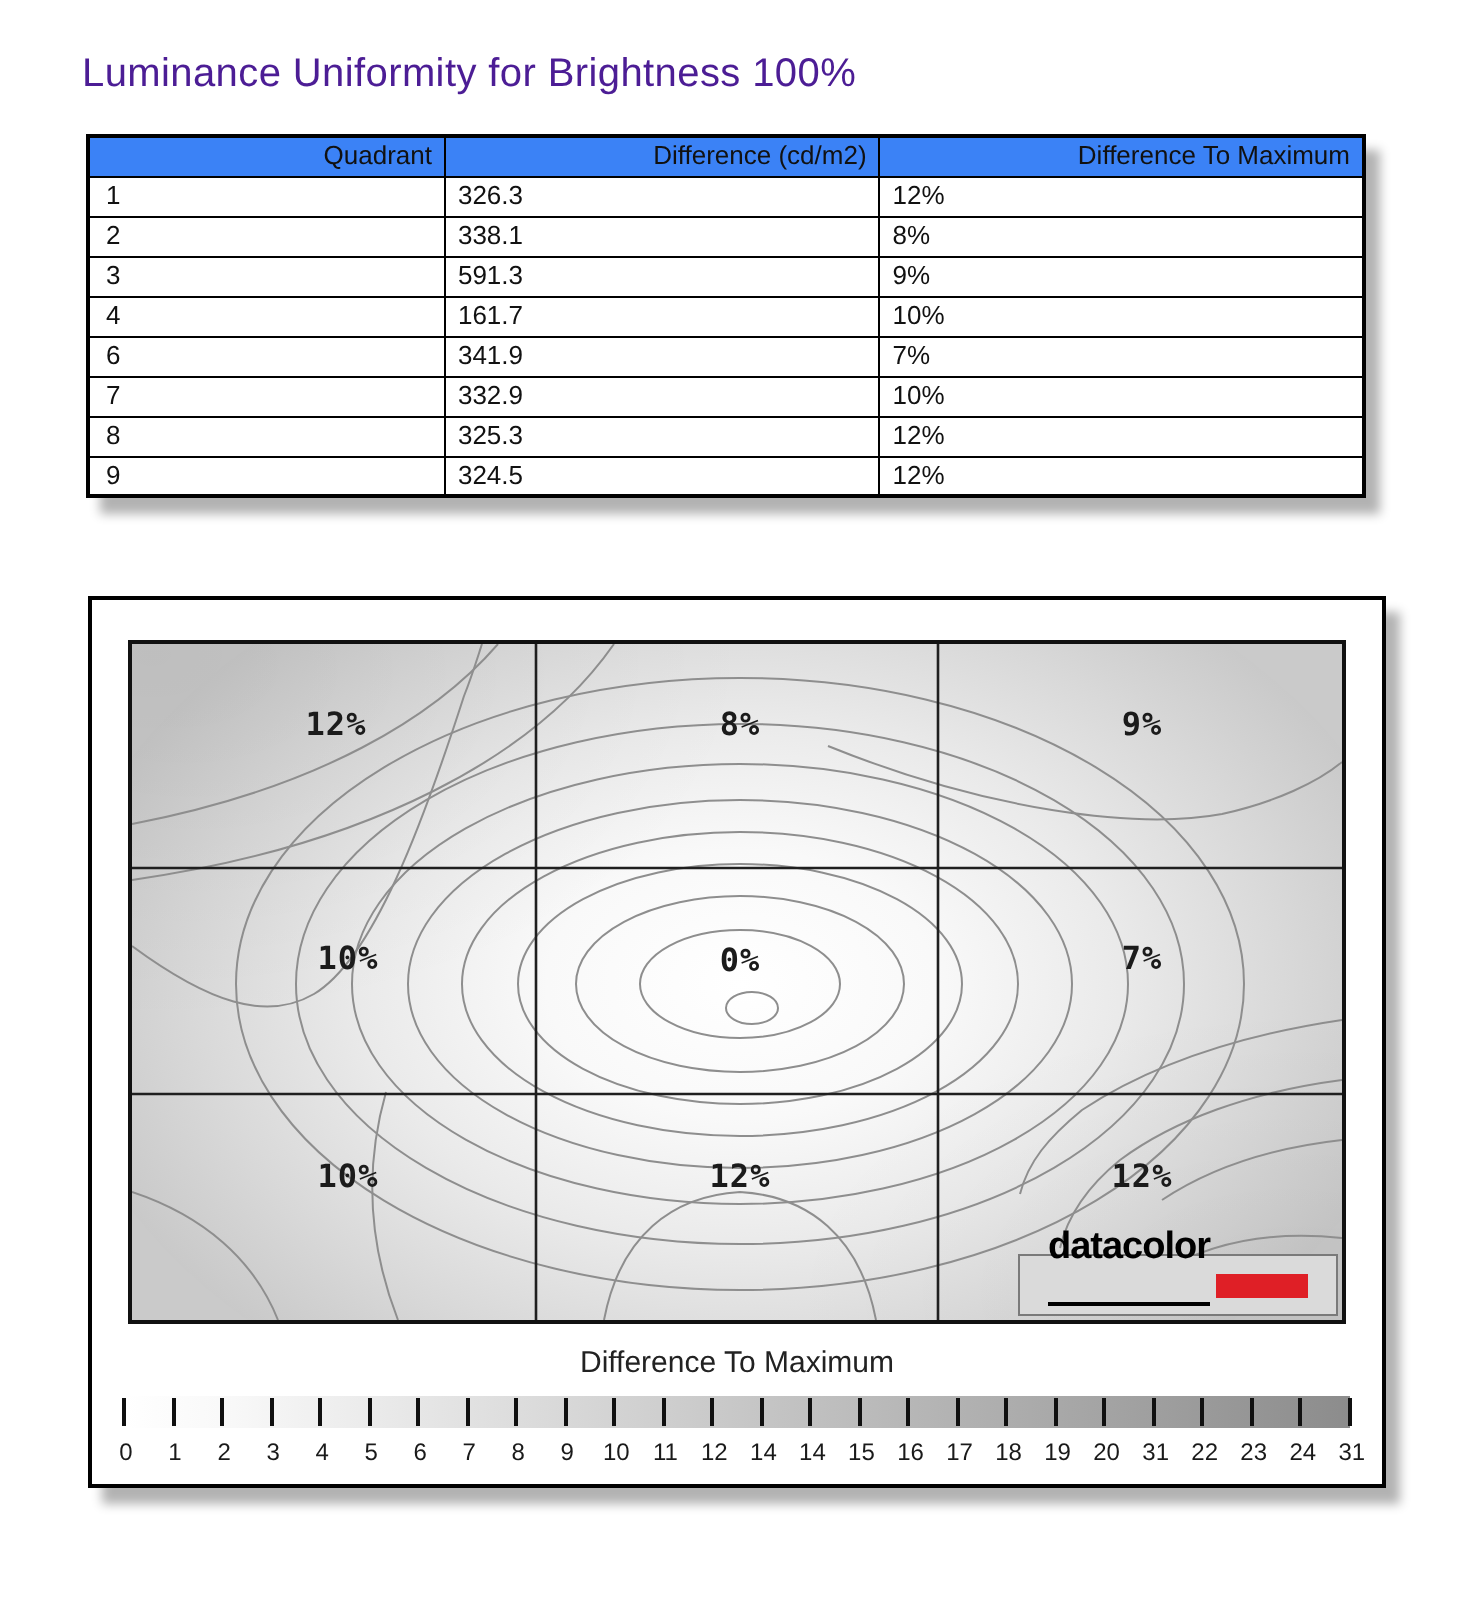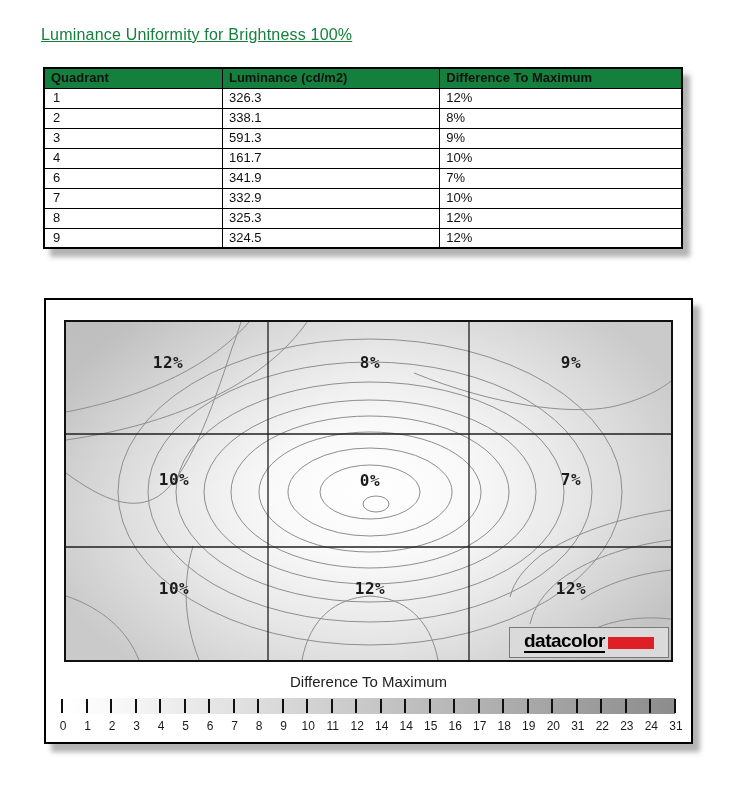--- a/index.html
+++ b/index.html
@@ -1,35 +1,35 @@
 <!DOCTYPE html>
 <html><head>
 <meta charset="utf-8">
 <style>
   * { margin:0; padding:0; box-sizing:border-box; }
   body { background:#ffffff; font-family:"Liberation Sans", sans-serif; }
   #screen { position:relative; width:733px; height:809px; background:#ffffff; overflow:hidden; }
 
   .page-title {
     position:absolute; left:41px; top:26px;
-    font-size:16px; color:#15803d; letter-spacing:0.2px;text-decoration:underline;
+    font-size:20px; color:#4c1d95; letter-spacing:0.2px;
   }
 
   
   table.results {
     position:absolute; left:43px; top:67px; width:640px;
     border-collapse:collapse; border:2px solid #000;
     box-shadow:7px 8px 5px rgba(0,0,0,0.30);
     background:#fff;
   }
   table.results th, table.results td {
     border:1px solid #000; font-size:13px; color:#111;
     height:20px; line-height:16px; padding:1px 6px;
   }
-  table.results th { background:#15803d; font-weight:bold; text-align:left; }
+  table.results th { background:#3b82f6; font-weight:normal; text-align:right; }
   table.results td.c-quad { text-align:left; padding-left:8px; }
   table.results td.c-lum, table.results td.c-diff { }
 
   
   .plot-box {
     position:absolute; left:44px; top:298px; width:649px; height:446px;
     background:#fff; border:2px solid #000;
     box-shadow:7px 8px 5px rgba(0,0,0,0.30);
   }
   .plot-area {
@@ -43,21 +43,21 @@
     font-size:16px; color:#1b1b1b; letter-spacing:0.5px; white-space:nowrap;
   }
   .logo {
     position:absolute; left:443px; top:305px; width:160px; height:31px;
     background:#dadada; border:1px solid #7a7a7a;
     display:flex; align-items:flex-end; justify-content:center; padding:2px 4px 4px 4px;
   }
   .logo-text {
     font-family:"Liberation Sans", sans-serif; font-weight:bold; font-size:19px;
     line-height:1; color:#000; letter-spacing:-0.5px;
-    border-bottom:2px solid #000; padding-bottom:1px;
+    border-bottom:2px solid #000; padding-bottom:18px;
   }
   .logo-bar { width:46px; height:12px; margin-left:3px; margin-bottom:4px; }
 
   
   .colorbar-title {
     position:absolute; left:0; top:373px; width:100%;
     text-align:center; font-size:15px; color:#222;
   }
   .colorbar {
     position:absolute; left:16px; top:398px; width:613px; height:16px;
@@ -85,21 +85,21 @@
 
   <table class="results">
     <colgroup>
         <col style="width:179px">
         <col style="width:218px">
         <col style="width:243px">
       </colgroup>
     <thead>
       <tr>
         <th>Quadrant</th>
-        <th>Luminance (cd/m2)</th>
+        <th>Difference (cd/m2)</th>
         <th>Difference To Maximum</th>
       </tr>
     </thead>
     <tbody>
       <tr>
           <td class="c-quad">1</td>
           <td class="c-lum">326.3</td>
           <td class="c-diff">12%</td>
         </tr>
       <tr>

